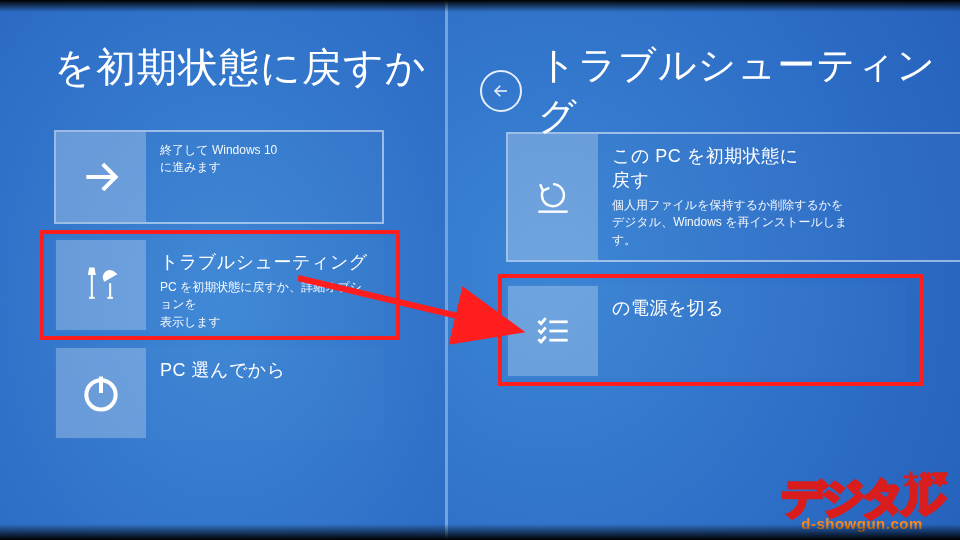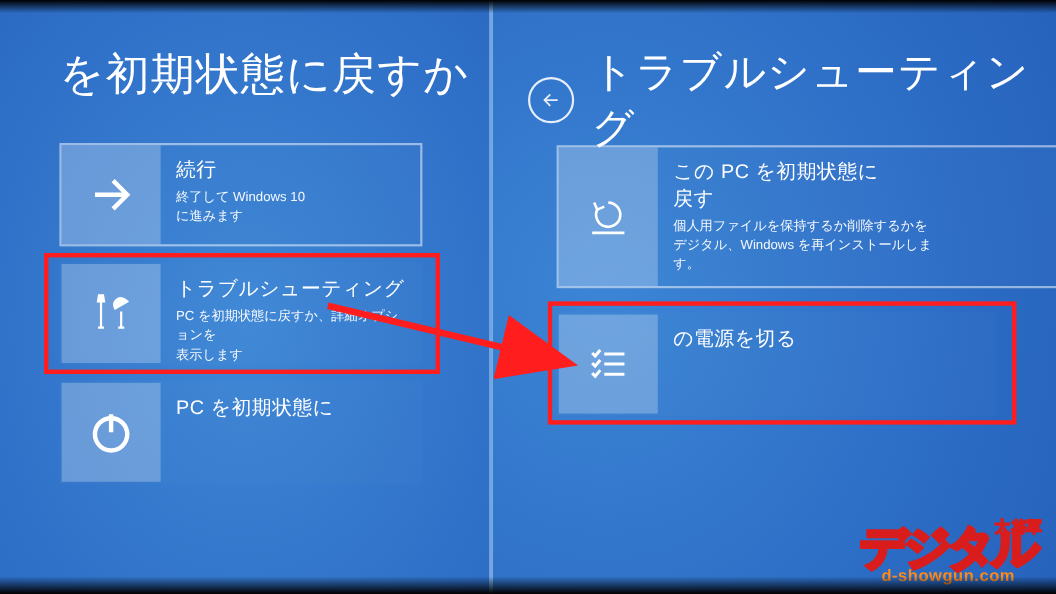--- a/index.html
+++ b/index.html
@@ -40,21 +40,20 @@
   <div class="title">を初期状態に戻すか</div>
 
   <div class="tile" style="left:54px;top:130px;width:330px;height:94px">
     <div class="icon">
       <svg viewBox="0 0 24 24" fill="none" stroke="#fff" stroke-width="2.2">
           <path d="M4 12h15"></path>
           <path d="M13 5l7 7-7 7"></path>
         </svg>
     </div>
     <div class="text">
-      <div class="t-title">続行</div>
       <div class="t-desc">終了して Windows 10
 に進みます</div>
     </div>
   </div>
 
   <div class="tile no-border" style="left:54px;top:238px;width:330px;height:94px">
     <div class="icon">
       <svg viewBox="0 0 48 48" fill="none" stroke="#fff" stroke-width="2.2">
         <path d="M14 12v26"></path>
           <path d="M11 38h6"></path>
@@ -72,21 +71,21 @@
   </div>
 
   <div class="tile no-border" style="left:54px;top:346px;width:330px;height:94px">
     <div class="icon">
       <svg viewBox="0 0 24 24" fill="none" stroke="#fff" stroke-width="2.2">
           <circle cx="12" cy="13" r="8"></circle>
           <path d="M12 3v9"></path>
         </svg>
     </div>
     <div class="text">
-      <div class="t-title">PC を初期状態に</div>
+      <div class="t-title">PC 選んでから</div>
     </div>
   </div>
 </div>
 
 <div class="divider"></div>
 
 <div class="panel right">
   <div class="title-row">
     <div class="back-btn">
       <svg viewBox="0 0 24 24" fill="none" stroke="#e6eefb" stroke-width="2.2">

